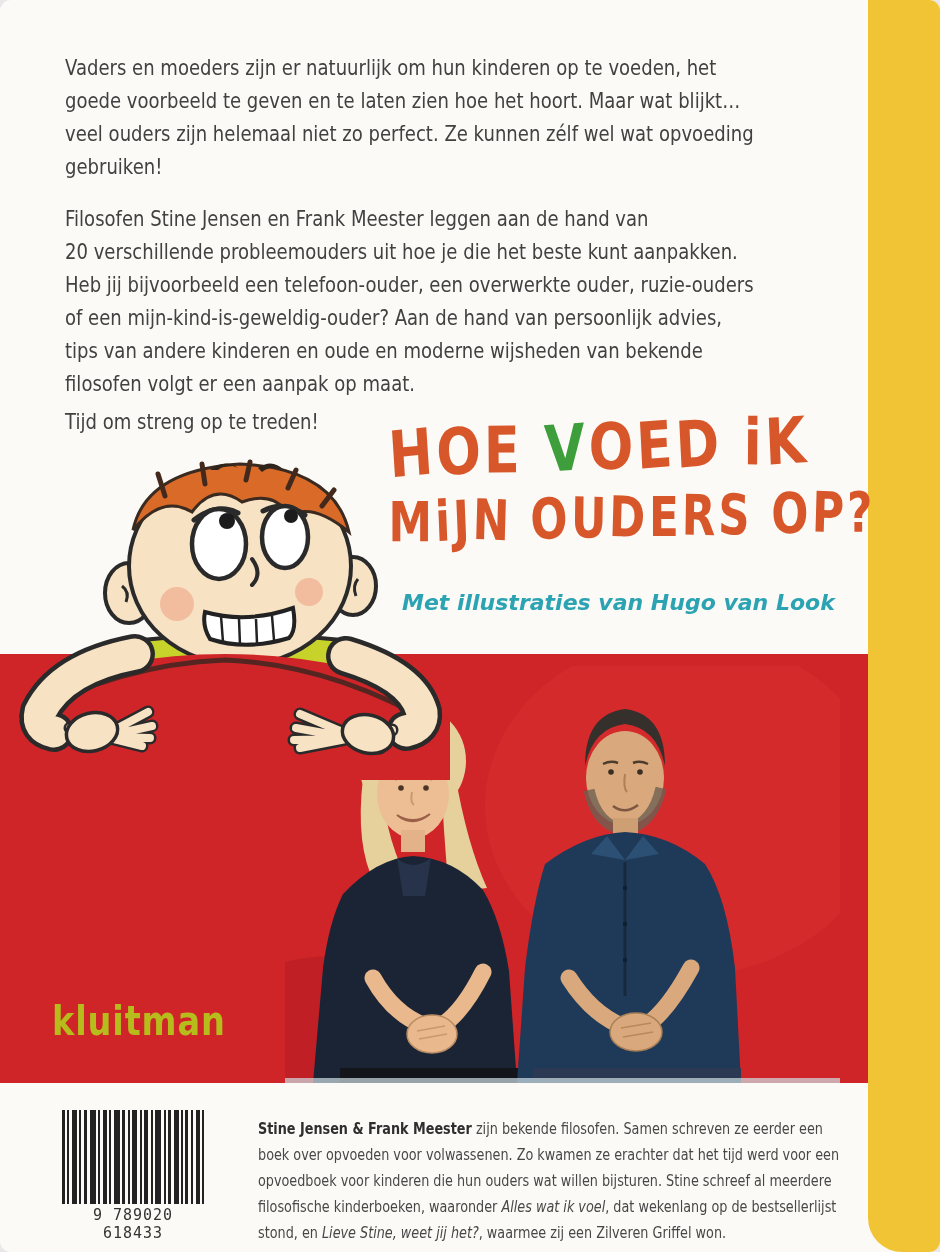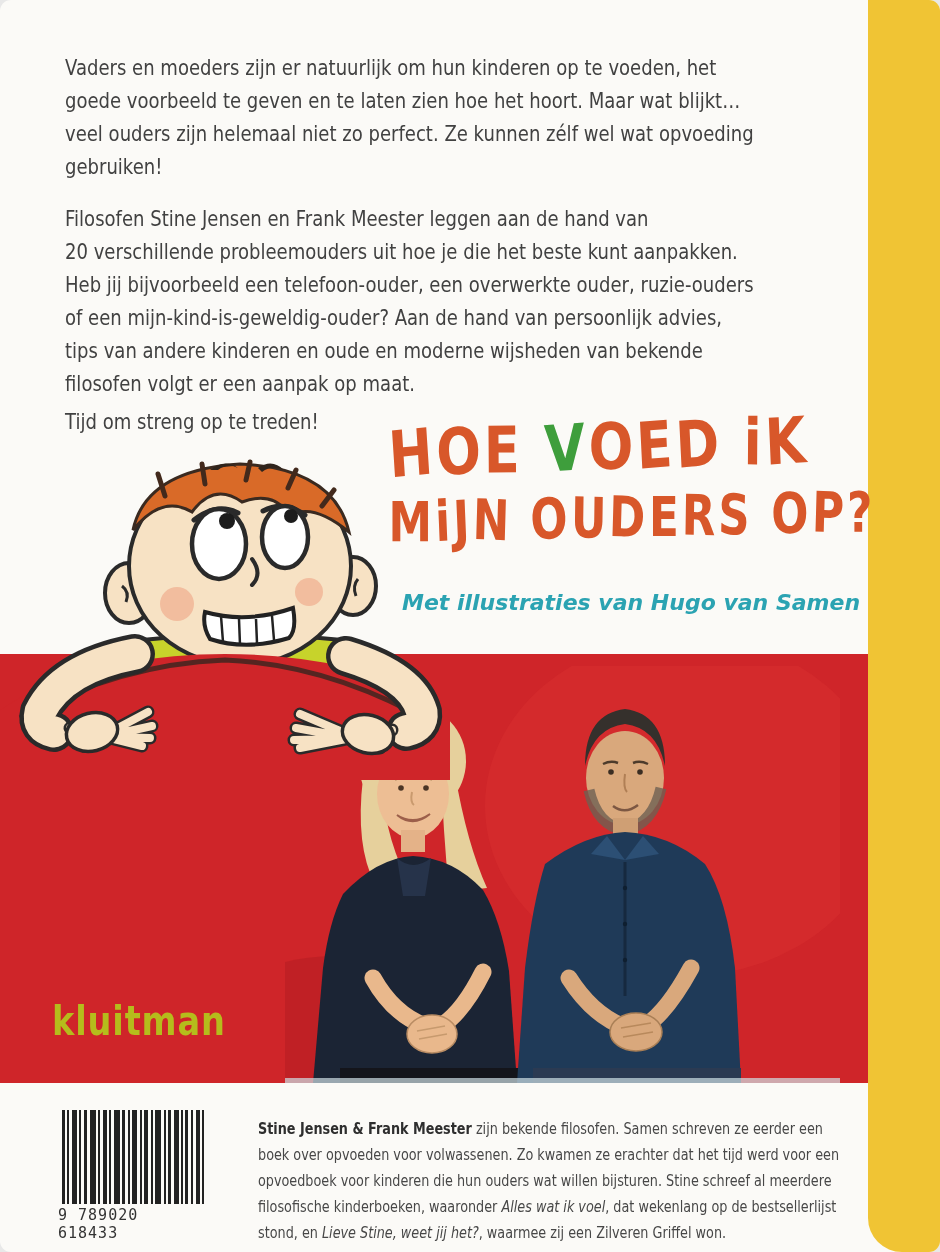--- a/index.html
+++ b/index.html
@@ -36,21 +36,21 @@
   
   .publisher-logo{position:absolute;left:52px;top:998px;z-index:6;font-size:40px;font-weight:bold;
                   color:#b5bc1c;letter-spacing:1px;transform:scaleX(0.84);transform-origin:left top;}
 
   
   .photo-svg{position:absolute;left:285px;top:666px;width:555px;height:417px;z-index:2;}
   .boy-svg{position:absolute;left:0;top:440px;width:450px;height:340px;z-index:3;}
 
   
   .barcode-wrap{position:absolute;left:58px;top:1110px;width:150px;height:120px;z-index:5;}
-  .barcode-number{position:absolute;left:0;top:96px;width:150px;text-align:left;
+  .barcode-number{position:absolute;left:0;top:96px;width:150px;text-align:center;
                   font-family:"DejaVu Sans Mono",monospace;font-size:15px;letter-spacing:1px;color:#333;}
   .bio{position:absolute;left:258px;top:1116px;width:730px;color:#474747;font-size:16px;
        line-height:26px;transform:scaleX(0.80);transform-origin:left top;z-index:5;}
   .bio b{color:#2e2e2e;}
 </style>
 </head>
 <body>
 
 <div class="cover">
 
@@ -72,21 +72,21 @@
 
   <div class="title-block jitter">
     <div class="title-line title-line1">
       <span class="t-orange"><span class="jchar" style="transform: rotate(-3deg);">H</span><span class="jchar" style="transform: rotate(-1.5deg);">O</span><span class="jchar" style="transform: rotate(1deg);">E</span><span class="jchar" style="transform: rotate(1deg);"> </span></span><span class="t-green"><span class="jchar" style="transform: rotate(-1.5deg);">V</span></span><span class="t-orange"><span class="jchar" style="transform: rotate(2deg);">O</span><span class="jchar" style="transform: rotate(-2deg);">E</span><span class="jchar" style="transform: rotate(-2deg);">D</span><span class="jchar" style="transform: rotate(1deg);"> </span><span class="jchar" style="transform: rotate(2deg);">i</span><span class="jchar" style="transform: rotate(-1.5deg);">K</span></span>
     </div>
     <div class="title-line title-line2 t-orange">
       <span><span class="jchar" style="transform: rotate(1deg);">M</span><span class="jchar" style="transform: rotate(-2deg);">i</span><span class="jchar" style="transform: rotate(-2deg);">J</span><span class="jchar" style="transform: rotate(3deg);">N</span><span class="jchar" style="transform: rotate(-3deg);"> </span><span class="jchar" style="transform: rotate(-3deg);">O</span><span class="jchar" style="transform: rotate(2deg);">U</span><span class="jchar" style="transform: rotate(3deg);">D</span><span class="jchar" style="transform: rotate(1deg);">E</span><span class="jchar" style="transform: rotate(2deg);">R</span><span class="jchar" style="transform: rotate(3deg);">S</span><span class="jchar" style="transform: rotate(2deg);"> </span><span class="jchar" style="transform: rotate(2deg);">O</span><span class="jchar" style="transform: rotate(3deg);">P</span><span class="jchar" style="transform: rotate(1deg);">?</span></span>
     </div>
   </div>
 
-  <div class="subtitle">Met illustraties van Hugo van Samen</div>
+  <div class="subtitle">Met illustraties van Hugo van Look</div>
 
   <svg class="photo-svg" viewBox="0 0 555 417">
     <rect x="0" y="0" width="555" height="417" fill="#cf2529"></rect>
     <ellipse cx="400" cy="140" rx="200" ry="170" fill="#d93030" opacity="0.45"></ellipse>
     <ellipse cx="50" cy="380" rx="140" ry="90" fill="#8e1418" opacity="0.22"></ellipse>
 
     <g>
       <path d="M78 112 Q70 180 90 218 L122 214 Q96 160 98 108 Z" fill="#e6d09c"></path>
       <path d="M170 108 Q182 178 202 222 L164 226 Q158 162 156 106 Z" fill="#e6d09c"></path>
       <ellipse cx="127" cy="95" rx="54" ry="56" fill="#e6d09c"></ellipse>

